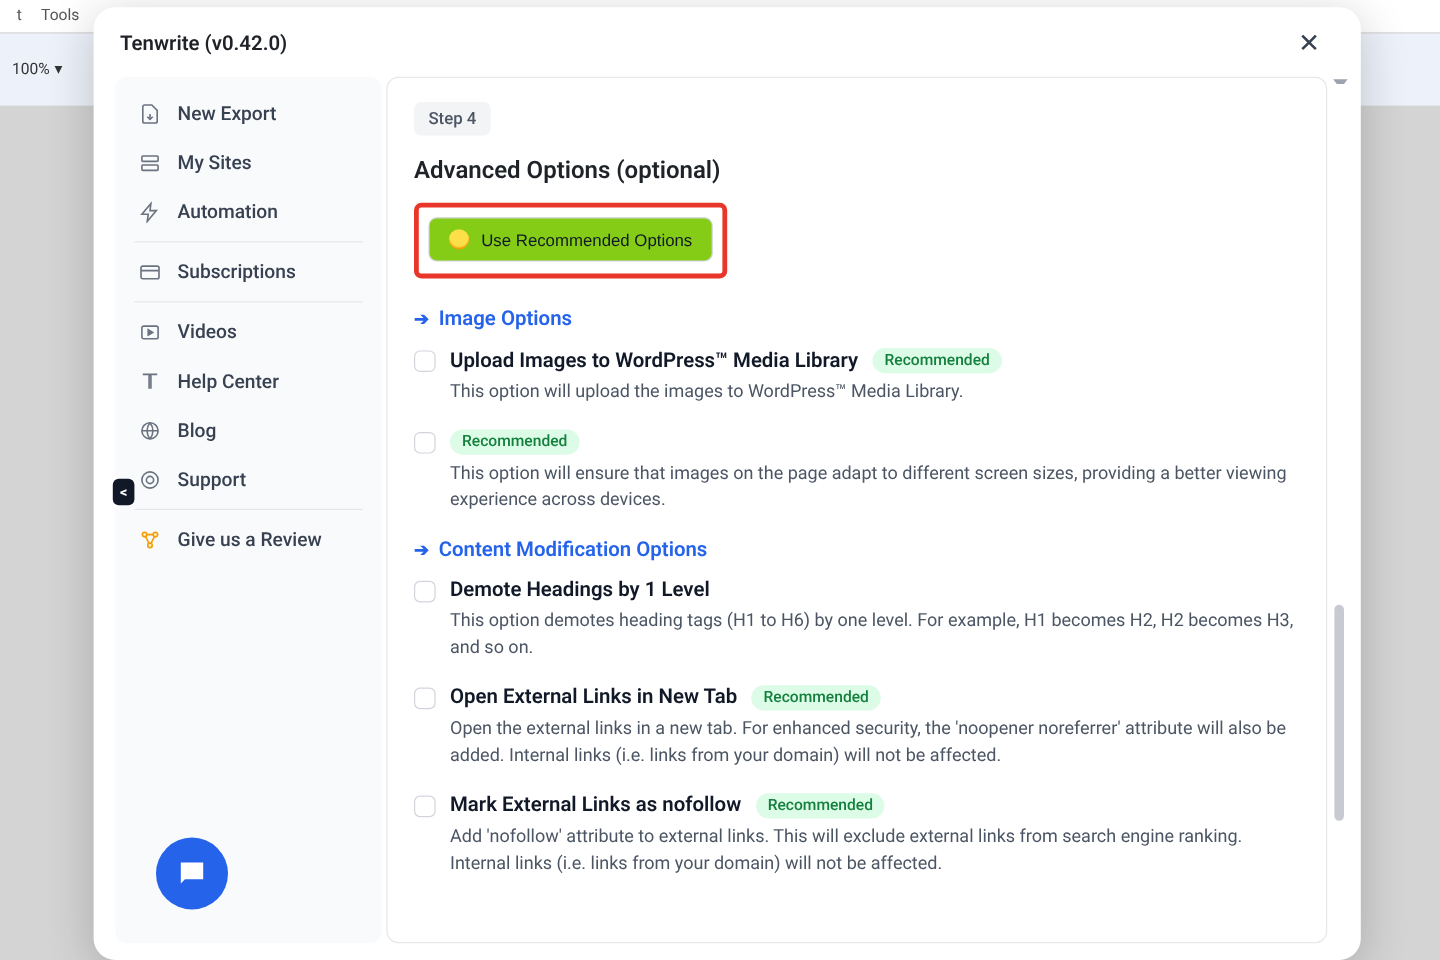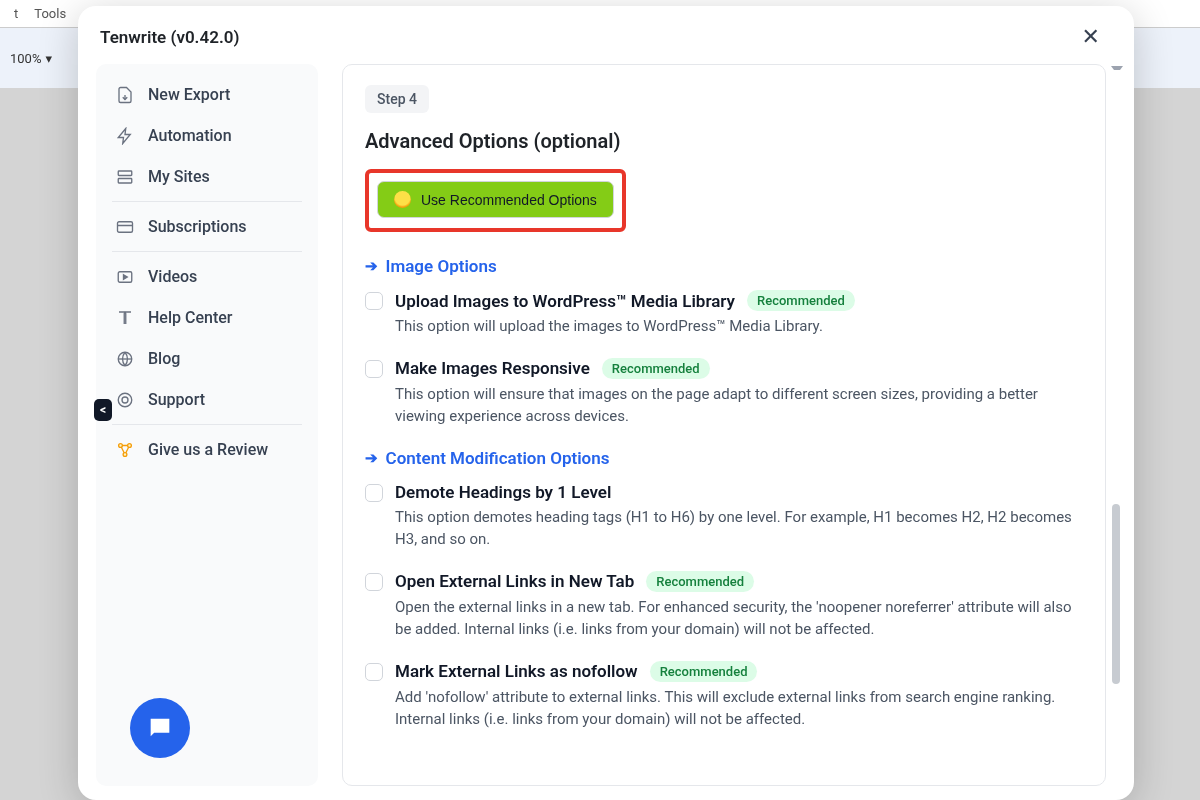--- a/index.html
+++ b/index.html
@@ -72,21 +72,21 @@
     color: #374151;
     cursor: pointer;
     padding: 4px 8px;
     line-height: 1;
   }
   .modal-body {
     display: flex;
     flex: 1;
     min-height: 0;
     padding: 0 10px 14px 18px;
-    gap: 24px;
+    gap: 4px;
     border-radius: 13px;
   }
   .sidebar {
     width: 222px;
     background: #f9fafb;
     border-radius: 10px;
     padding: 10px 8px;
     display: flex;
     flex-direction: column;
     flex-shrink: 0;
@@ -311,34 +311,34 @@
               <path d="M12 18v-6"></path>
               <path d="M9 15l3 3 3-3"></path>
             </svg>
         </span>
         <span>New Export</span>
       </div>
 
       <div class="nav-item">
         <span class="nav-icon">
           <svg viewBox="0 0 24 24">
-              <path d="M13 2 3 14h7l-1 8 10-12h-7l1-8z"></path>
-            </svg>
-        </span>
-        <span>Automation</span>
-      </div>
-
-      <div class="nav-item">
-        <span class="nav-icon">
-          <svg viewBox="0 0 24 24">
               <rect x="3" y="4" width="18" height="6" rx="1"></rect>
               <rect x="3" y="14" width="18" height="6" rx="1"></rect>
             </svg>
         </span>
         <span>My Sites</span>
+      </div>
+
+      <div class="nav-item">
+        <span class="nav-icon">
+          <svg viewBox="0 0 24 24">
+              <path d="M13 2 3 14h7l-1 8 10-12h-7l1-8z"></path>
+            </svg>
+        </span>
+        <span>Automation</span>
       </div>
 
       <div class="nav-divider"></div>
 
       <div class="nav-item">
         <span class="nav-icon">
           <svg viewBox="0 0 24 24">
               <rect x="2" y="5" width="20" height="14" rx="2"></rect>
               <line x1="2" y1="10" x2="22" y2="10"></line>
             </svg>
@@ -440,21 +440,20 @@
             </div>
             <div class="opt-desc">This option will upload the images to WordPress™ Media Library.</div>
           </div>
         </div>
 
 
         <div class="option">
           <div class="checkbox"></div>
           <div class="opt-body">
             <div class="opt-title-row">
-              <span class="opt-title">Make Images Responsive</span>
               <span class="badge-rec">Recommended</span>
             </div>
             <div class="opt-desc">This option will ensure that images on the page adapt to different screen sizes, providing a better viewing experience across devices.</div>
           </div>
         </div>
 
         
         <div class="subsection">
           <span class="arrow-right">➔</span>
           <span>Content Modification Options</span>

